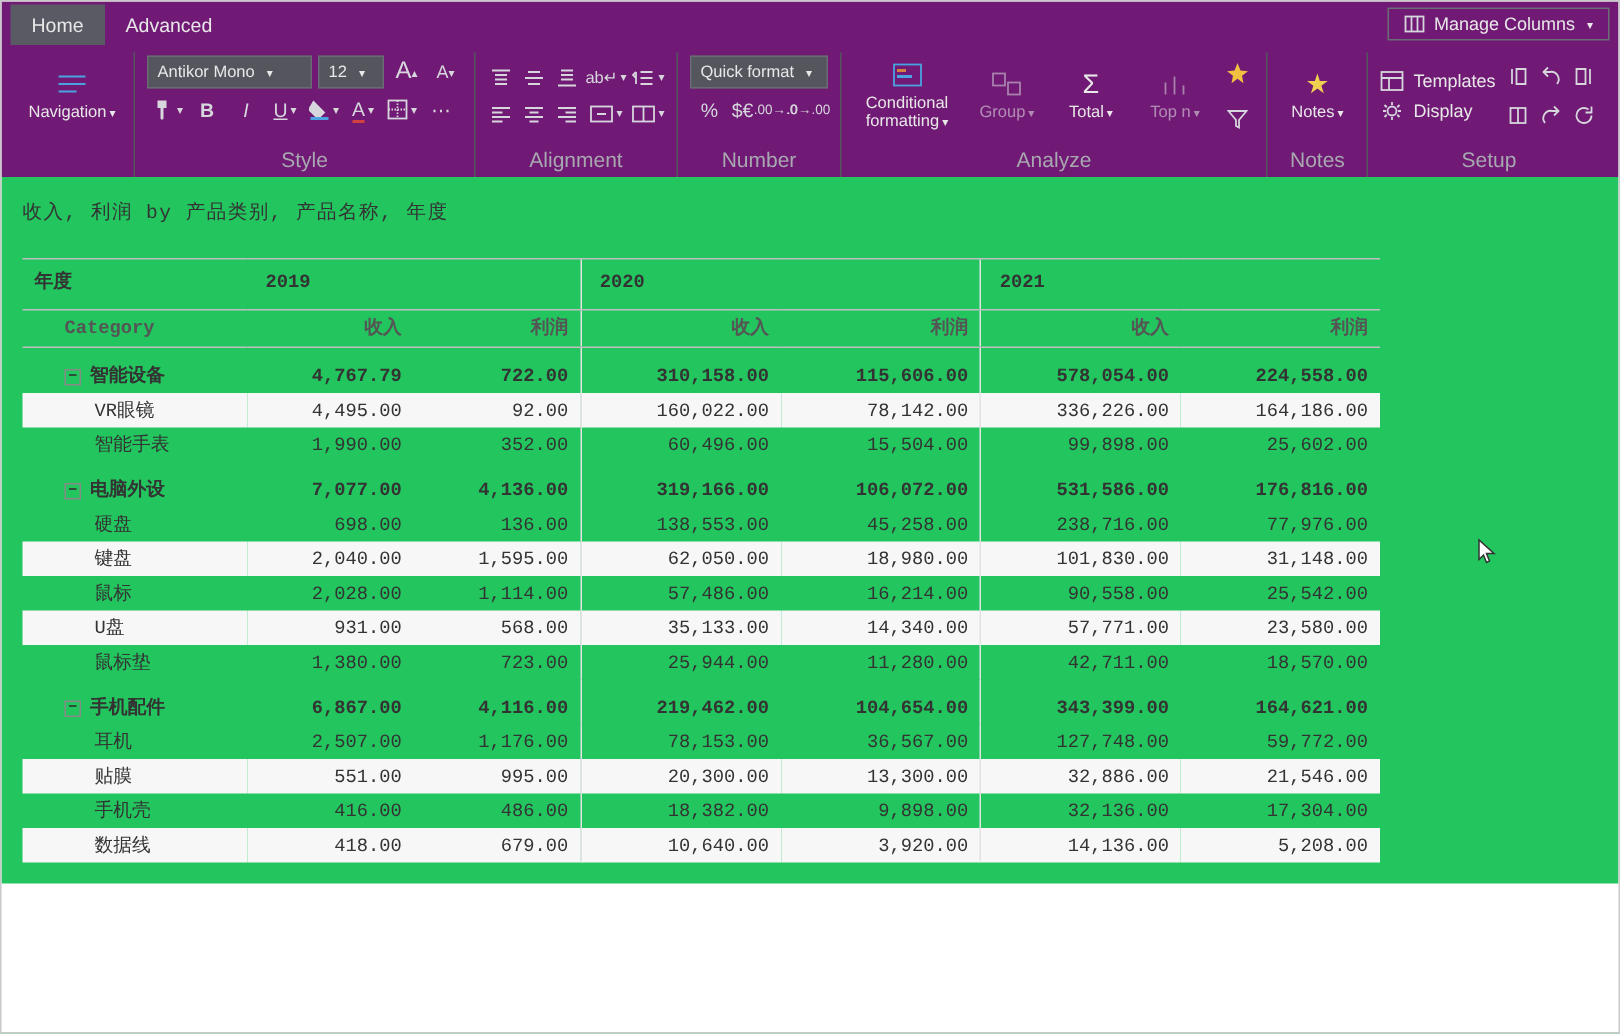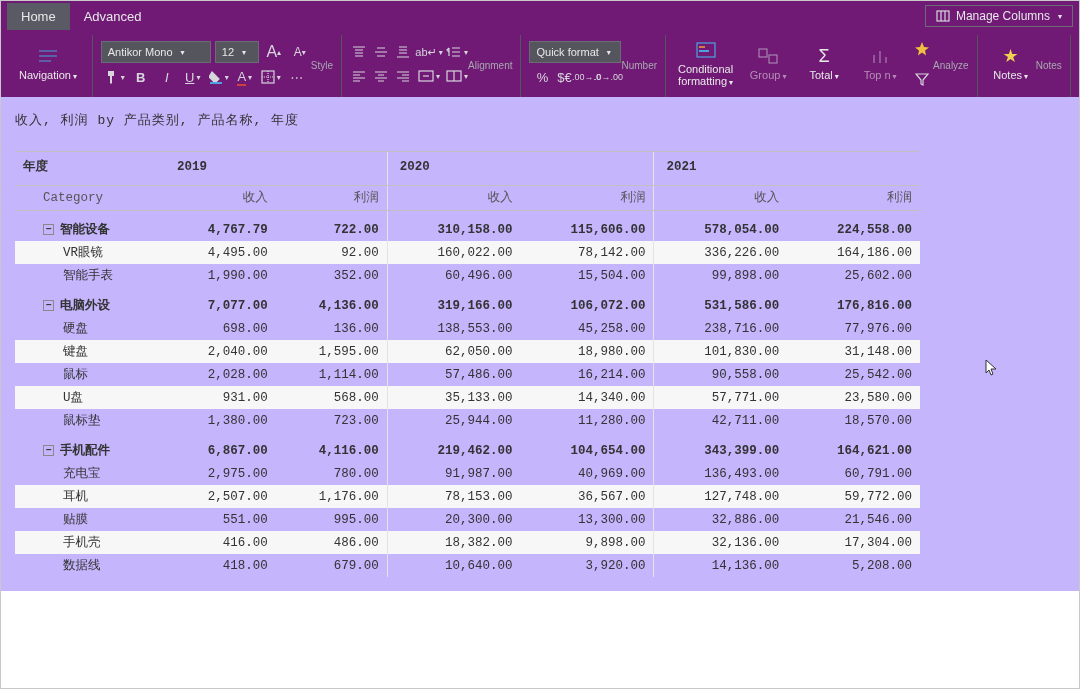--- a/index.html
+++ b/index.html
@@ -4,41 +4,41 @@
 <style>
 * { box-sizing: border-box; margin: 0; padding: 0; }
 body { font-family: "Segoe UI", Arial, sans-serif; font-size: 12px; background: #fff; width: 1080px; height: 689px; overflow: hidden; border: 1px solid #c9c9c9; }
 .ribbon { background: #701a75; color: #e8e8e8; }
 .tabs { display: flex; align-items: center; height: 30px; padding: 0 6px; }
 .tab { padding: 6px 14px; font-size: 13px; cursor: pointer; }
 .tab.active { background: #5a5a65; }
 .tab-right { margin-left: auto; display: flex; align-items: center; }
 .manage-cols { border: 1px solid #6b6b75; padding: 3px 10px; display: flex; align-items: center; gap: 6px; font-size: 12px; margin-left: 36px; }
 .ribbon-body { display: flex; align-items: stretch; padding: 4px 6px 0 6px; }
-.group { display: flex; flex-direction: row; align-items: center; padding: 0 8px; border-right: 1px solid #55555e; }
+.group { display: flex; flex-direction: column; align-items: center; padding: 0 8px; border-right: 1px solid #55555e; }
 .group:last-child { border-right: none; }
 .group-content { display: flex; align-items: center; flex: 1; gap: 6px; padding: 2px 0 6px 0; }
-.group-label { font-size: 10px; color: #a8a8b0; padding: 2px 0 4px 0; }
+.group-label { font-size: 14px; color: #a8a8b0; padding: 2px 0 4px 0; }
 .bigbtn { display: flex; flex-direction: column; align-items: center; gap: 2px; padding: 2px 4px; min-width: 50px; cursor: pointer; }
 .bigbtn .icon { width: 22px; height: 22px; display: flex; align-items: center; justify-content: center; }
 .bigbtn span.lbl { font-size: 11px; text-align: center; line-height: 12px; }
 .dd { font-size: 8px; margin-left: 2px; }
 .col { display: flex; flex-direction: column; gap: 4px; }
 .row { display: flex; align-items: center; gap: 4px; }
 .sel { background: #55555e; border: 1px solid #6b6b75; color: #e8e8e8; font-size: 11px; padding: 2px 6px; display: flex; align-items: center; gap: 6px; height: 22px; }
 .ib { width: 22px; height: 20px; display: flex; align-items: center; justify-content: center; cursor: pointer; color: #d6d6dc; font-size: 13px; }
 .ib.sm { width: 18px; }
 svg { stroke: #d6d6dc; fill: none; stroke-width: 1.2; }
 svg.fill { fill: #d6d6dc; stroke: none; }
-.content { padding: 14px 14px; font-family: "Courier New", monospace; color: #333; background: #c4b5fd; }
+.content { padding: 14px 14px; font-family: "Courier New", monospace; color: #333; background: #22c55e; }
 .title { font-size: 13px; margin-bottom: 22px; letter-spacing: 1px; }
 table { border-collapse: collapse; width: 905px; }
 th, td { padding: 3px 8px; font-size: 12.5px; font-family: "Courier New", monospace; white-space: nowrap; }
 td.num { text-align: right; }
-thead th { border-bottom: 1px solid #c0c0c0; text-align: left; font-weight: normal; }
+thead th { border-bottom: 1px solid #c0c0c0; text-align: left; font-weight: bold; }
 thead tr.yr th { font-weight: bold; border-top: 1px solid #c0c0c0; padding-top: 6px; padding-bottom: 10px; }
 thead tr.metrics th { text-align: right; color: #555; padding-bottom: 4px; }
 thead tr.metrics th.catlbl { text-align: left; padding-left: 28px; }
 tbody tr.catrow td { font-weight: bold; padding-top: 10px; }
 tbody tr:nth-child(even):not(.catrow) td { background: #f7f7f7; }
 tbody td.name { padding-left: 28px; }
 tbody td.rowlabel { padding-left: 48px; }
 .collapse { display:inline-block; width:11px; height:11px; border:1px solid #888; text-align:center; line-height:9px; font-size:10px; margin-right:6px; vertical-align:1px; }
 .col-year { border-left: 1px solid #e3e3e3; }
 .cursor { position:absolute; left:984px; top:358px; pointer-events:none; }
@@ -442,29 +442,20 @@
         <tr class="catrow">
           <td class="name"><span class="collapse">−</span>手机配件</td>
           <td class="num ">6,867.00</td>
           <td class="num ">4,116.00</td>
           <td class="num col-year">219,462.00</td>
           <td class="num ">104,654.00</td>
           <td class="num col-year">343,399.00</td>
           <td class="num ">164,621.00</td>
         </tr>
         <tr>
-          <td class="rowlabel">充电宝</td>
-          <td class="num ">2,975.00</td>
-          <td class="num ">780.00</td>
-          <td class="num col-year">91,987.00</td>
-          <td class="num ">40,969.00</td>
-          <td class="num col-year">136,493.00</td>
-          <td class="num ">60,791.00</td>
-        </tr>
-        <tr>
           <td class="rowlabel">耳机</td>
           <td class="num ">2,507.00</td>
           <td class="num ">1,176.00</td>
           <td class="num col-year">78,153.00</td>
           <td class="num ">36,567.00</td>
           <td class="num col-year">127,748.00</td>
           <td class="num ">59,772.00</td>
         </tr>
         <tr>
           <td class="rowlabel">贴膜</td>

